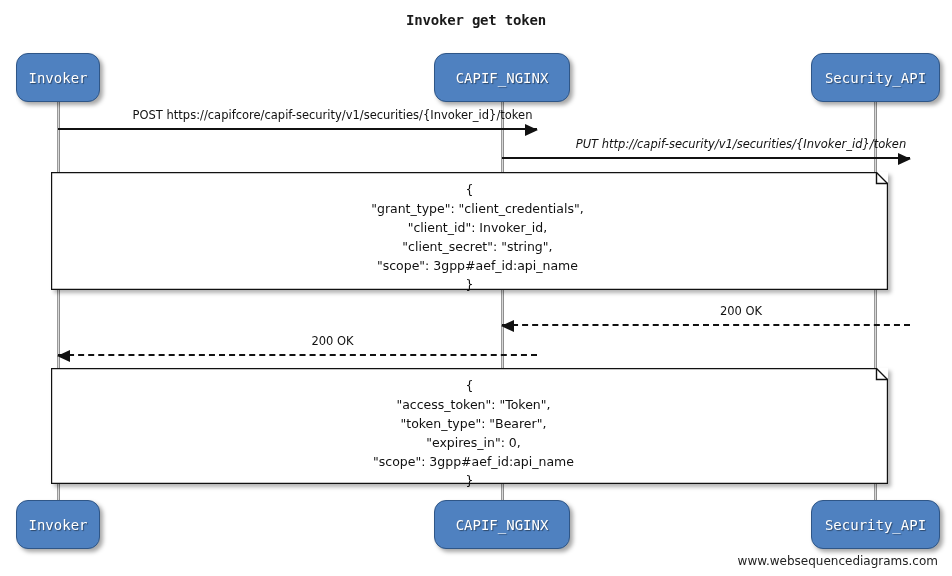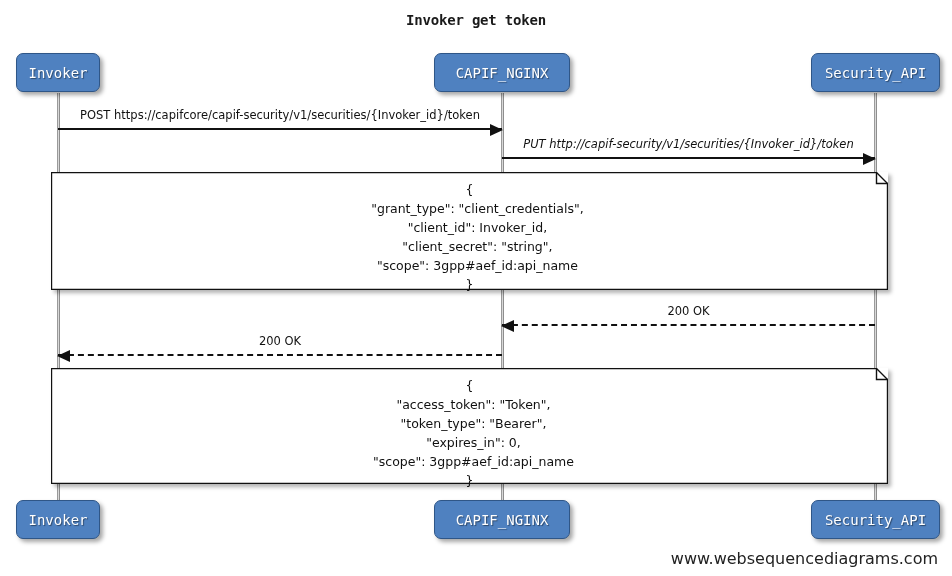--- a/index.html
+++ b/index.html
@@ -42,22 +42,22 @@
     width: 3px;
     top: 93px;
     height: 408px;
     background: linear-gradient(to right, #9a9a9a 0 1px, #d8d8d8 1px 2px, #8e8e8e 2px 3px);
     z-index: 1;
   }
 
   
   .participant {
     position: absolute;
-    height: 39px;
-    border-radius: 7px;
+    height: 49px;
+    border-radius: 12px;
     background: #4f81c0;
     border: 1px solid #2f5687;
     box-sizing: border-box;
     display: flex;
     align-items: center;
     justify-content: center;
     box-shadow: 3px 3px 4px rgba(0, 0, 0, 0.35);
     z-index: 4;
   }
   .participant-label {
@@ -94,20 +94,21 @@
     white-space: pre;
     padding-top: 8px;
     font-family: "DejaVu Sans", sans-serif;
   }
 
   
   .message {
     position: absolute;
     height: 30px;
     z-index: 2;
+    padding-left: 35px;
   }
   .message-label {
     position: absolute;
     bottom: 10px;
     width: 100%;
     text-align: center;
     font-size: 11.5px;
     color: #111111;
     white-space: nowrap;
     line-height: 13px;
@@ -142,21 +143,21 @@
   .arrowhead.left {
     left: -1px;
     border-right: 13px solid #111111;
   }
 
   
   .footer-credit {
     position: absolute;
     right: 14px;
     bottom: 8px;
-    font-size: 16px;
+    font-size: 12px;
     color: #222222;
     white-space: nowrap;
     font-family: "DejaVu Sans", sans-serif;
   }
 </style>
 </head>
 <body>
 
 <div id="diagram">
 

